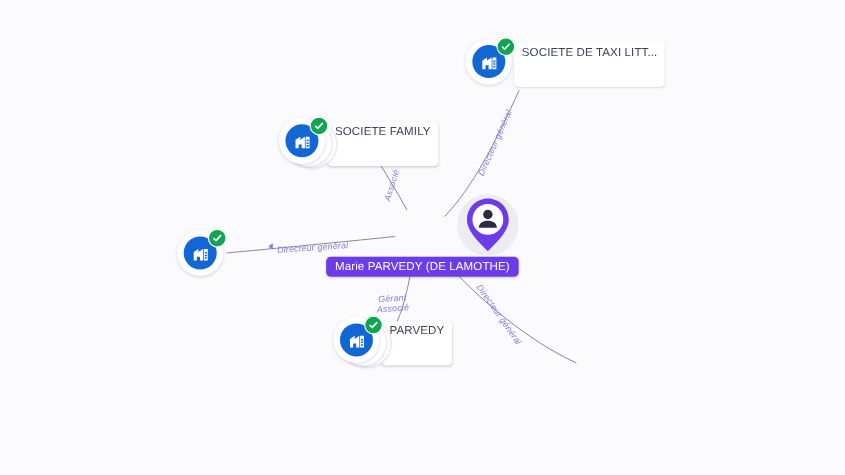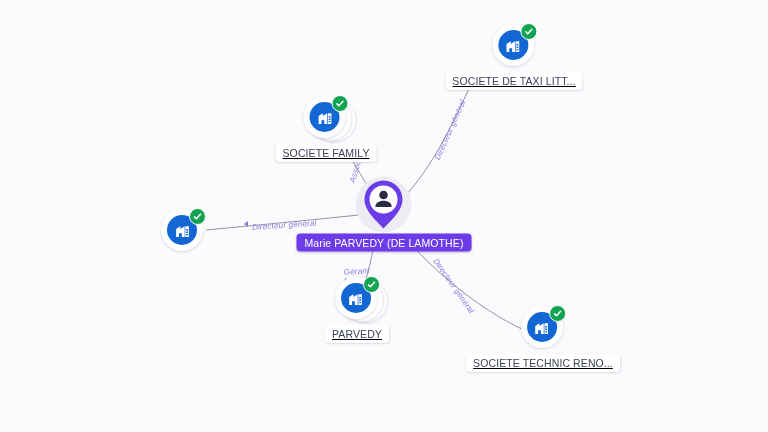--- a/index.html
+++ b/index.html
@@ -27,23 +27,21 @@
     width: 768px;
     height: 432px;
     pointer-events: none;
   }
 
   
   .node {
     position: absolute;
     transform: translate(-50%, -50%);
     display: flex;
-    flex-direction: column;
-    align-items: center;
-    text-decoration: underline;
+    flex-direction: row;
   }
   .company-node .badge-wrap {
     position: relative;
     width: 44px;
     height: 44px;
   }
   
   .stack::before,
   .stack::after {
     content: "";
@@ -113,21 +111,21 @@
     box-shadow: 0 1px 2px rgba(40,40,80,.16);
     letter-spacing: .1px;
   }
 
   
   .person-node {
     position: absolute;
     transform: translate(-50%, -50%);
     display: flex;
     flex-direction: column;
-    align-items: center;
+    align-items: flex-end;
   }
   .halo {
     position: relative;
     width: 56px;
     height: 56px;
     border-radius: 50%;
     background: #ececf2;
     display: flex;
     align-items: flex-start;
     justify-content: center;
@@ -287,37 +285,20 @@
       </div>
       <span class="check">
         <svg width="9" height="9" viewBox="0 0 24 24" fill="none" stroke="#ffffff" stroke-width="4" stroke-linecap="round" stroke-linejoin="round">
           <path d="M4 13l5 5L20 6"></path>
         </svg>
       </span>
     </div>
     <div class="node-label">PARVEDY</div>
   </div>
 
-  <div class="node company-node" style="left:543px; top:339px;">
-    <div class="badge-wrap">
-      <div class="disc">
-        <span class="inner">
-          <svg width="17" height="17" viewBox="0 0 24 24" fill="#ffffff">
-            <path d="M3 21V10l6-4v4l6-4v15h-4v-5H7v5H3zm13 0V6h5v15h-5zm1.2-2.2h2.6v-2h-2.6v2zm0-3.4h2.6v-2h-2.6v2zm0-3.4h2.6v-2h-2.6v2z"></path>
-          </svg>
-        </span>
-      </div>
-      <span class="check">
-        <svg width="9" height="9" viewBox="0 0 24 24" fill="none" stroke="#ffffff" stroke-width="4" stroke-linecap="round" stroke-linejoin="round">
-          <path d="M4 13l5 5L20 6"></path>
-        </svg>
-      </span>
-    </div>
-    <div class="node-label">SOCIETE TECHNIC RENO...</div>
-  </div>
 
   <div class="person-node" style="left:384px; top:214px;">
     <div class="halo">
       <svg class="pin" viewBox="0 0 42 52">
         <path d="M21 2 C10.5 2 2 10.5 2 21 c0 12 13.5 22.5 19 29 c5.5 -6.5 19 -17 19 -29 C40 10.5 31.5 2 21 2 Z" fill="#6c3ce9"></path>
         <circle cx="21" cy="21" r="14" fill="#ffffff"></circle>
         <g fill="#2b2b44">
           <circle cx="21" cy="16.5" r="4.3"></circle>
           <path d="M12.8 28.6 c0 -4.3 3.7 -6.4 8.2 -6.4 s8.2 2.1 8.2 6.4 z"></path>
         </g>

